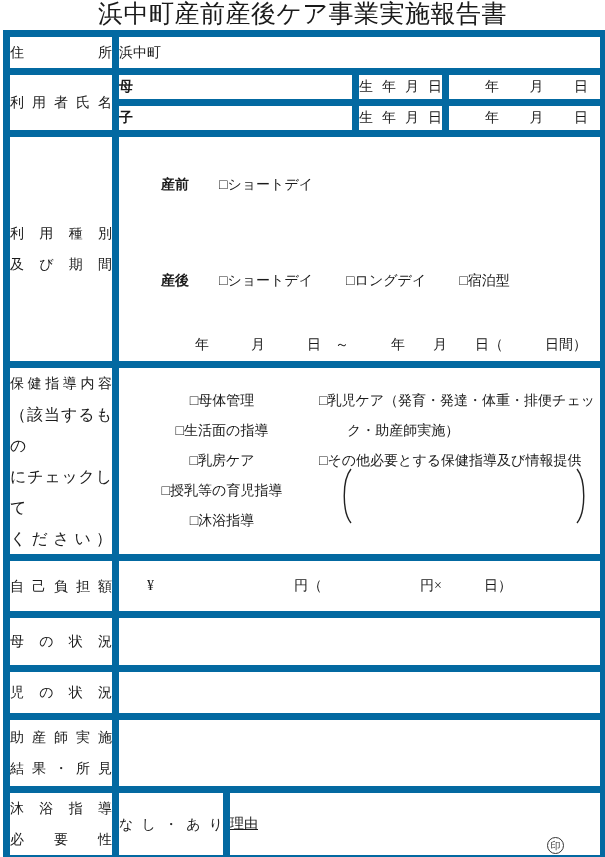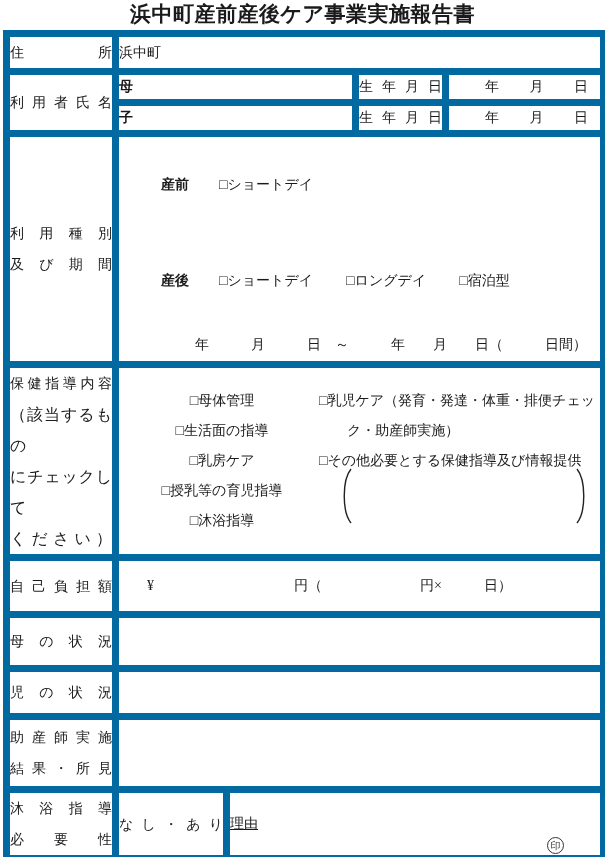--- a/index.html
+++ b/index.html
@@ -3,21 +3,21 @@
 <meta charset="utf-8">
 <style>
   html,body{margin:0;padding:0;background:#fff;}
   .page{
     position:relative;width:605px;height:857px;background:#ffffff;
     font-family:"Liberation Serif","DejaVu Serif",serif;color:#1a1a1a;
     overflow:hidden;
   }
   .title{
     height:30px;line-height:28px;text-align:center;
-    font-size:21px;font-weight:bold;letter-spacing:0.5px;
+    font-size:25px;font-weight:normal;letter-spacing:0.5px;
   }
   table.form{
     border-collapse:collapse;table-layout:fixed;
     margin-left:3px;width:597px;
   }
   table.form td{
     border:7px solid #0369a1;padding:0;vertical-align:middle;
     font-size:14px;overflow:hidden;
   }
   

